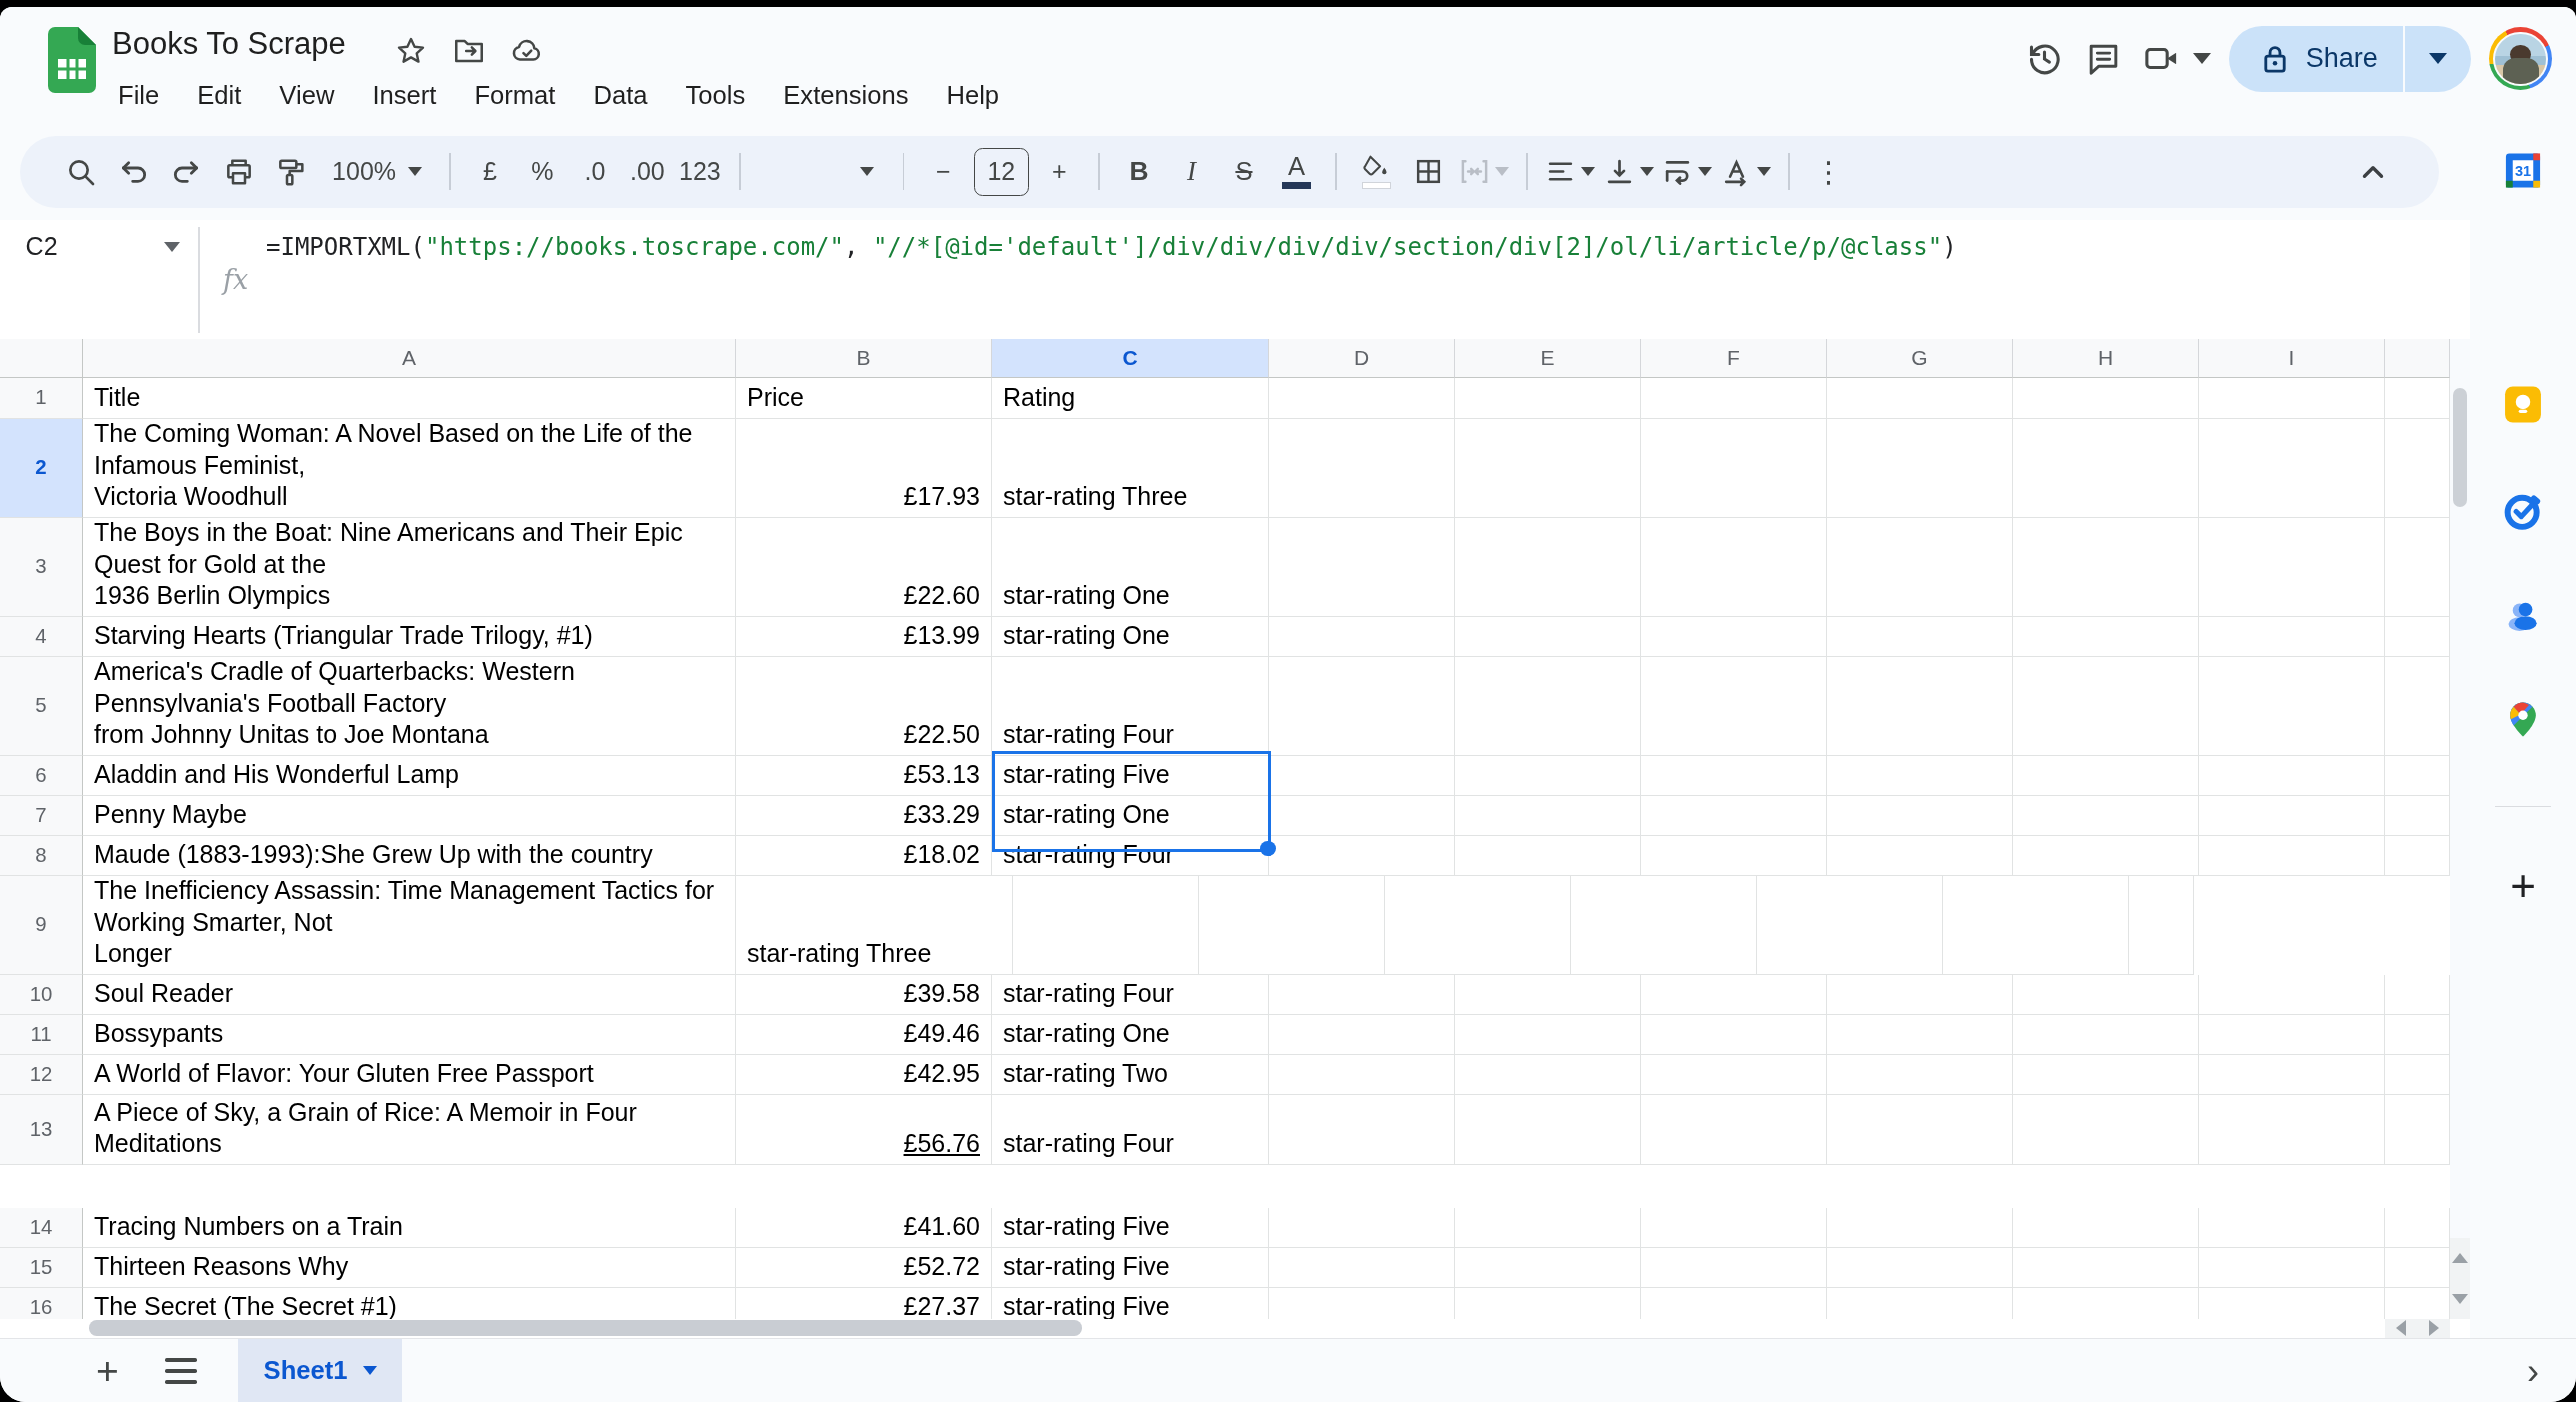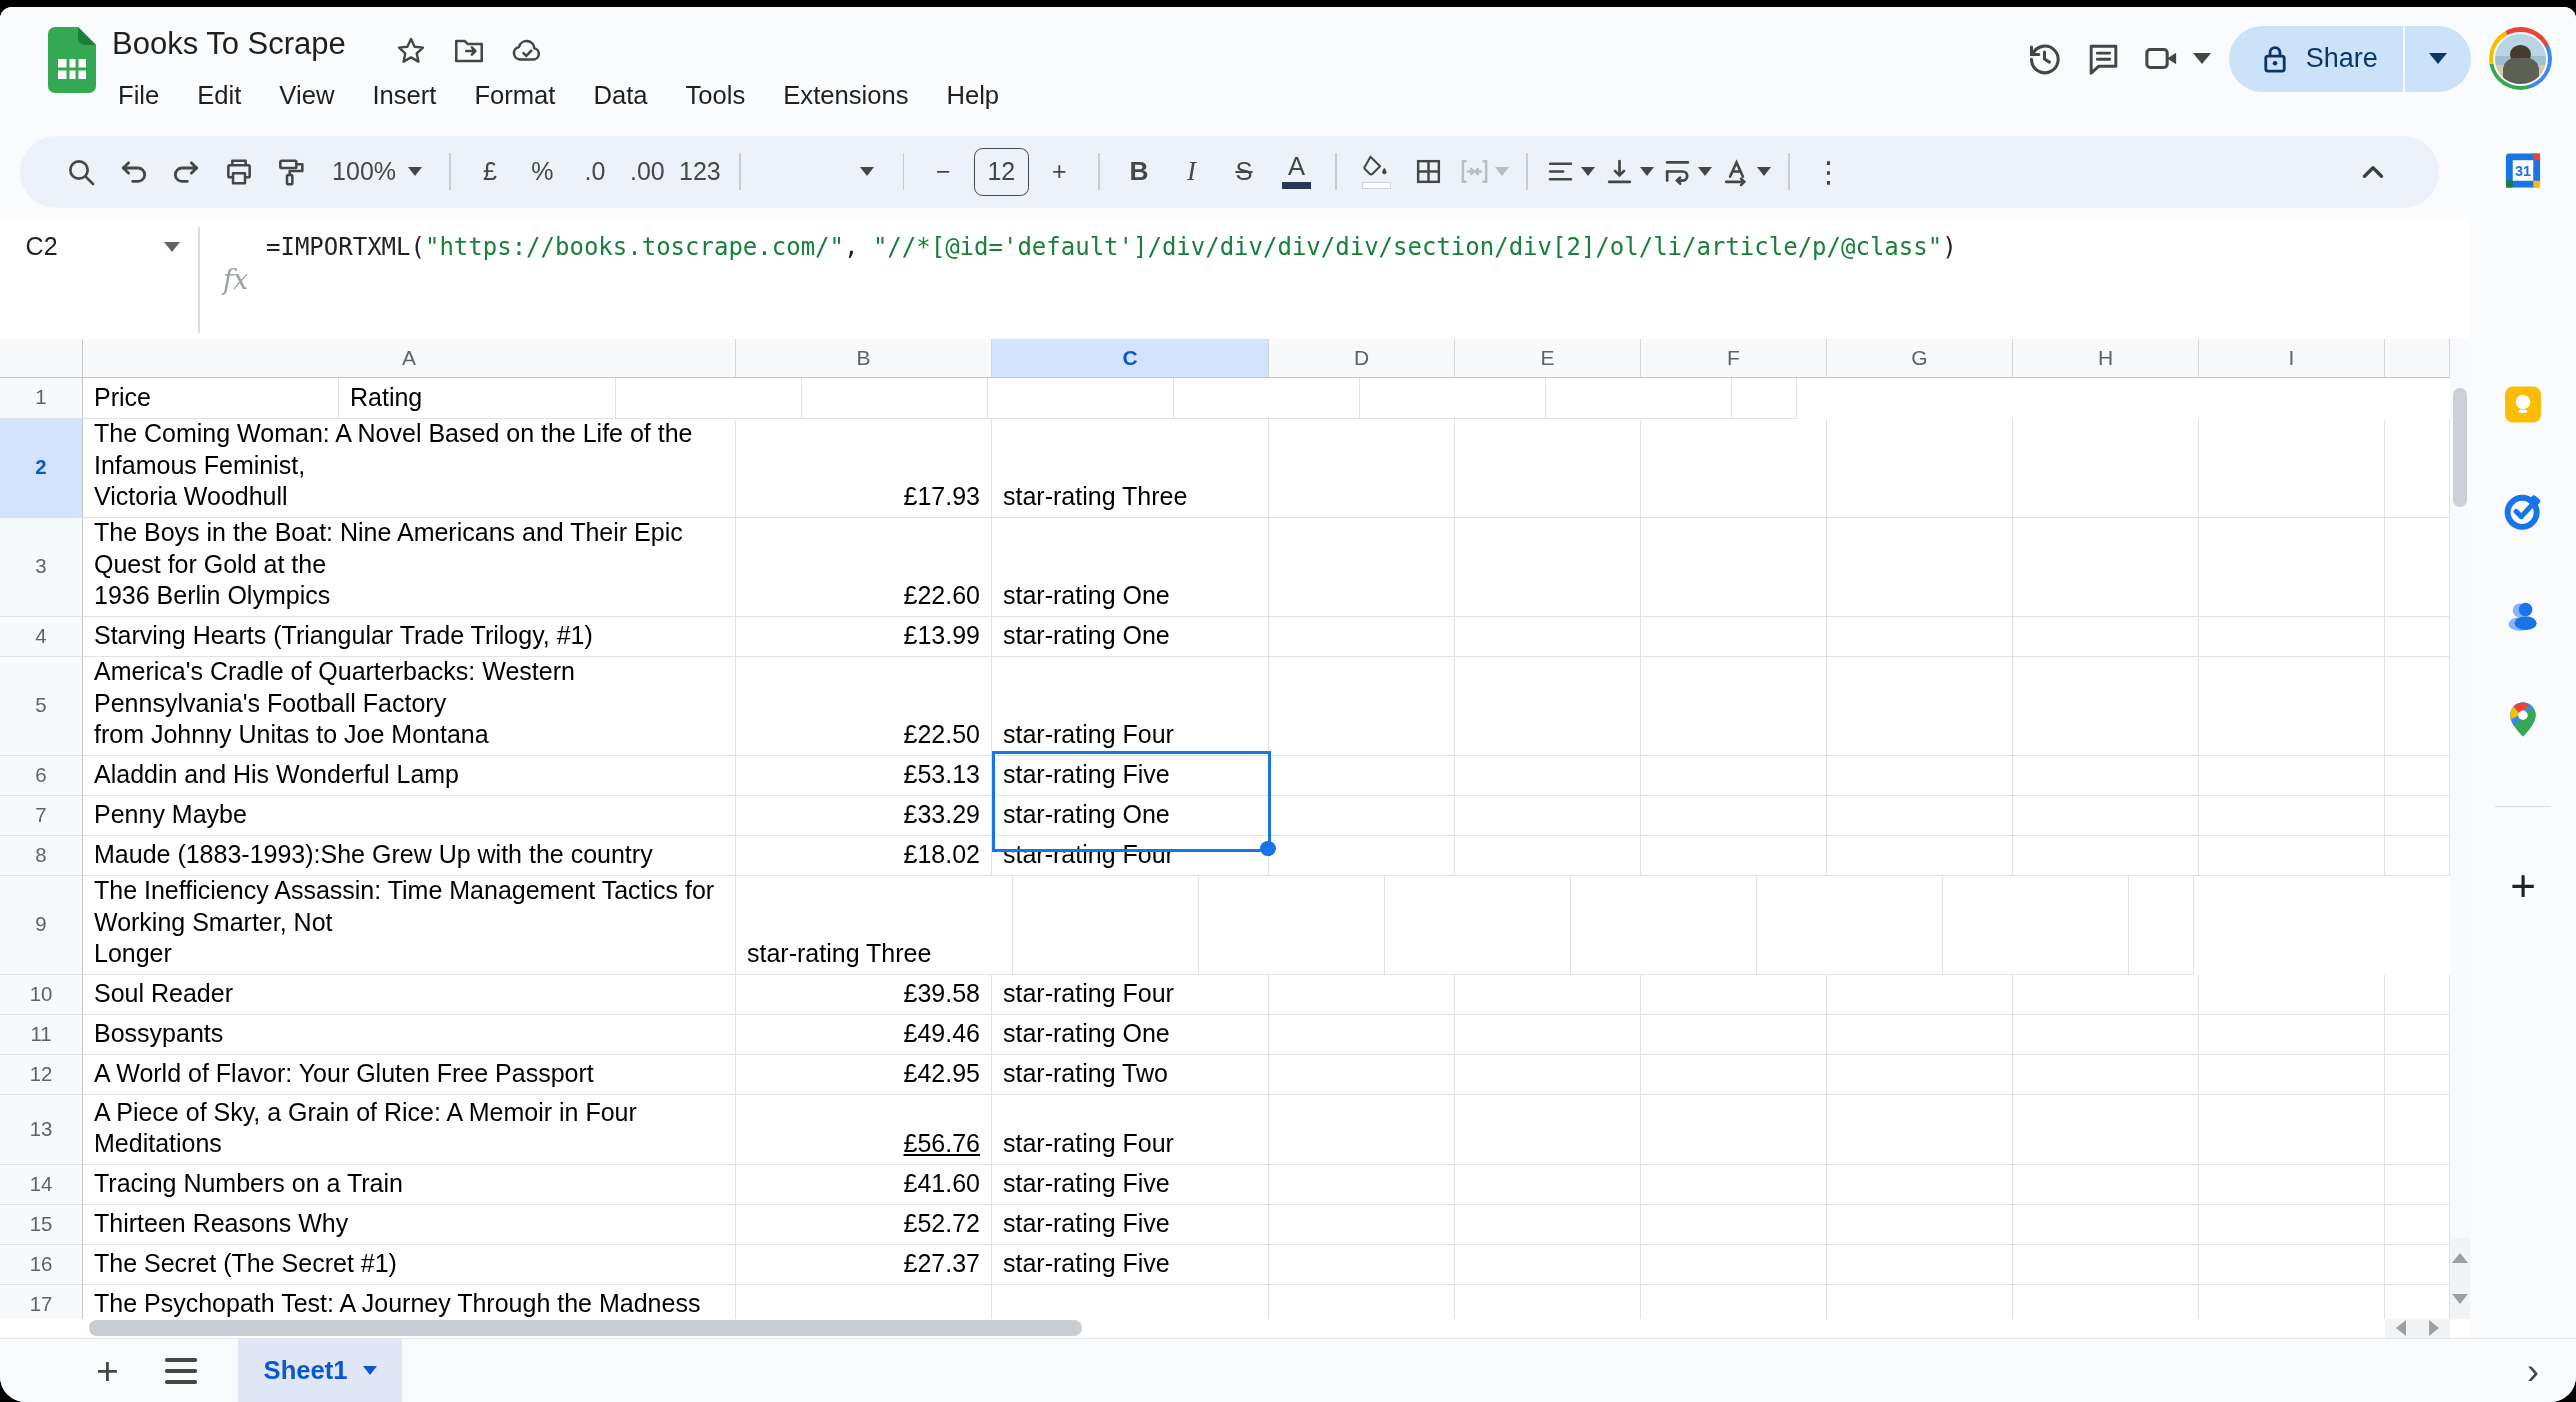--- a/index.html
+++ b/index.html
@@ -370,20 +370,25 @@
         <div class="colhdr" style="width: 186px;">E</div>
         <div class="colhdr" style="width: 186px;">F</div>
         <div class="colhdr" style="width: 186px;">G</div>
         <div class="colhdr" style="width: 186px;">H</div>
         <div class="colhdr" style="width: 186px;">I</div>
         <div class="colhdr" style="width: 65px;"></div>
       </div>
     <div id="grid-rows">
         <div class="row" style="height: 41px;">
           <div class="rowhdr">1</div>
+          <div class="cell title-c" style="width: 653px;">
+            <div>
+              <div>Title</div>
+            </div>
+          </div>
           <div class="cell price-c left" style="width: 256px;">Price</div>
           <div class="cell rating-c" style="width: 277px;">Rating</div>
           <div class="cell" style="width: 186px;"></div>
           <div class="cell" style="width: 186px;"></div>
           <div class="cell" style="width: 186px;"></div>
           <div class="cell" style="width: 186px;"></div>
           <div class="cell" style="width: 186px;"></div>
           <div class="cell" style="width: 186px;"></div>
           <div class="cell" style="width: 65px;"></div>
         </div>
@@ -592,21 +597,21 @@
           <div class="cell price-c" style="width: 256px; text-decoration: underline;">£56.76</div>
           <div class="cell rating-c" style="width: 277px;">star-rating Four</div>
           <div class="cell" style="width: 186px;"></div>
           <div class="cell" style="width: 186px;"></div>
           <div class="cell" style="width: 186px;"></div>
           <div class="cell" style="width: 186px;"></div>
           <div class="cell" style="width: 186px;"></div>
           <div class="cell" style="width: 186px;"></div>
           <div class="cell" style="width: 65px;"></div>
         </div>
-        <div class="row" style="height: 40px;">
+        <div class="row" style="height: 40px; margin-top: 43px;">
           <div class="rowhdr">14</div>
           <div class="cell title-c" style="width: 653px;">
             <div>
               <div>Tracing Numbers on a Train</div>
             </div>
           </div>
           <div class="cell price-c" style="width: 256px;">£41.60</div>
           <div class="cell rating-c" style="width: 277px;">star-rating Five</div>
           <div class="cell" style="width: 186px;"></div>
           <div class="cell" style="width: 186px;"></div>

